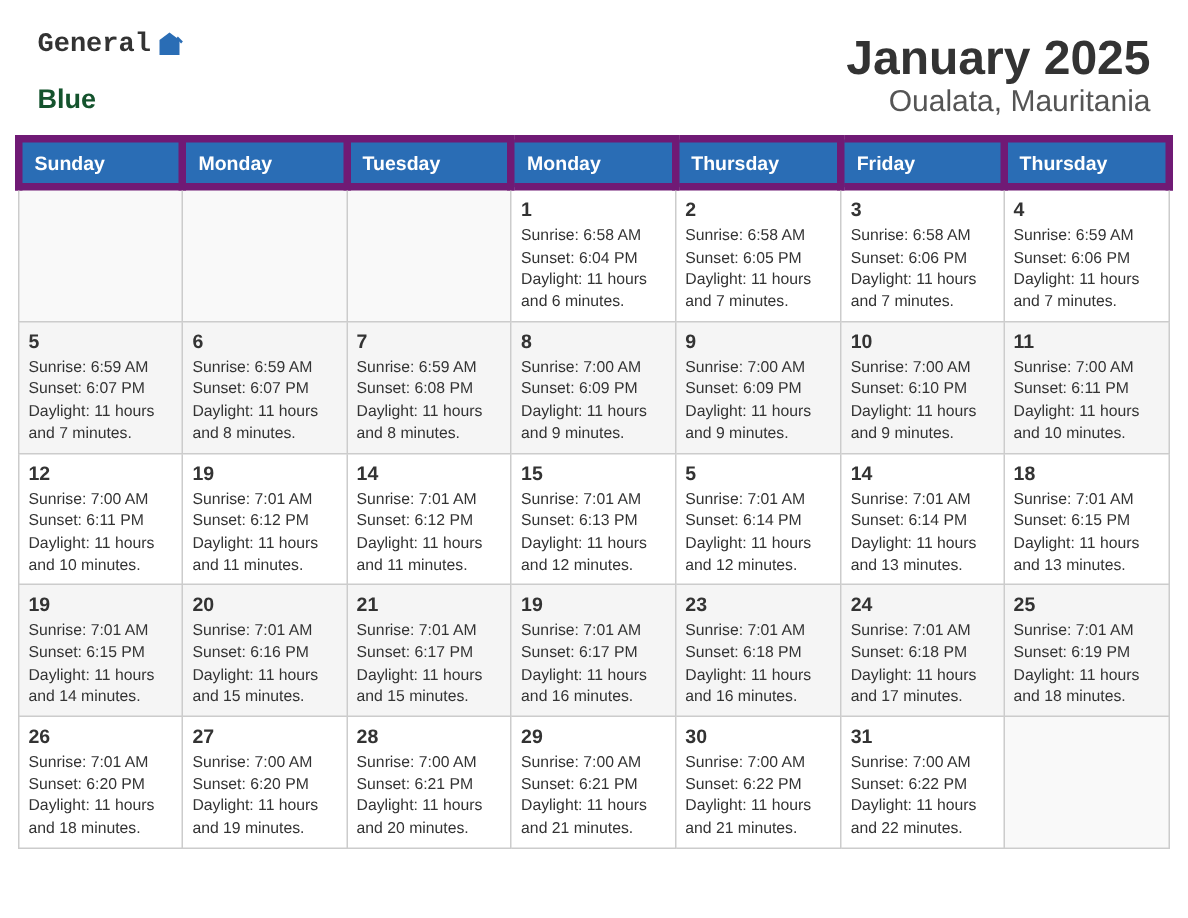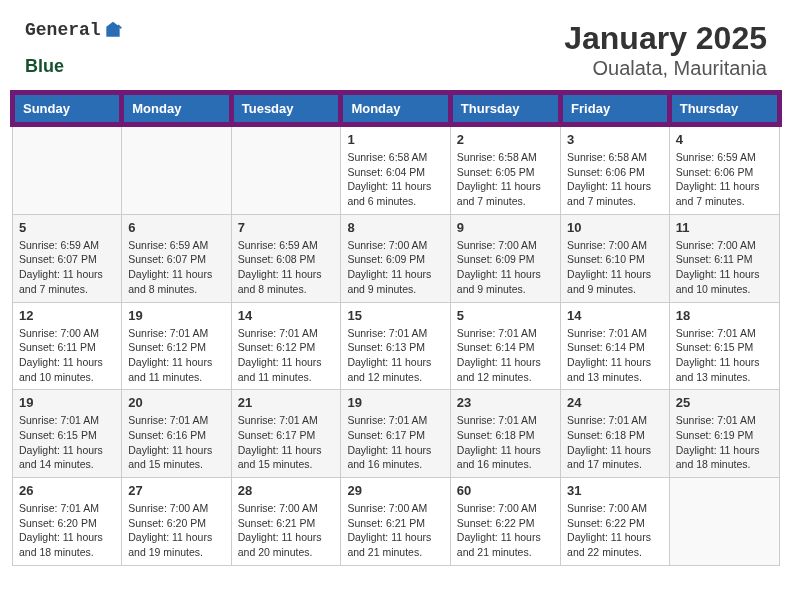--- a/index.html
+++ b/index.html
@@ -246,21 +246,21 @@
         </td>
         <td>
           <div class="day-number">28</div>
           <div class="day-info">Sunrise: 7:00 AM<br>Sunset: 6:21 PM<br>Daylight: 11 hours and 20 minutes.</div>
         </td>
         <td>
           <div class="day-number">29</div>
           <div class="day-info">Sunrise: 7:00 AM<br>Sunset: 6:21 PM<br>Daylight: 11 hours and 21 minutes.</div>
         </td>
         <td>
-          <div class="day-number">60</div>
+          <div class="day-number">30</div>
           <div class="day-info">Sunrise: 7:00 AM<br>Sunset: 6:22 PM<br>Daylight: 11 hours and 21 minutes.</div>
         </td>
         <td>
           <div class="day-number">31</div>
           <div class="day-info">Sunrise: 7:00 AM<br>Sunset: 6:22 PM<br>Daylight: 11 hours and 22 minutes.</div>
         </td>
         <td class="empty-cell"></td>
       </tr>
     </tbody>
 </table>

